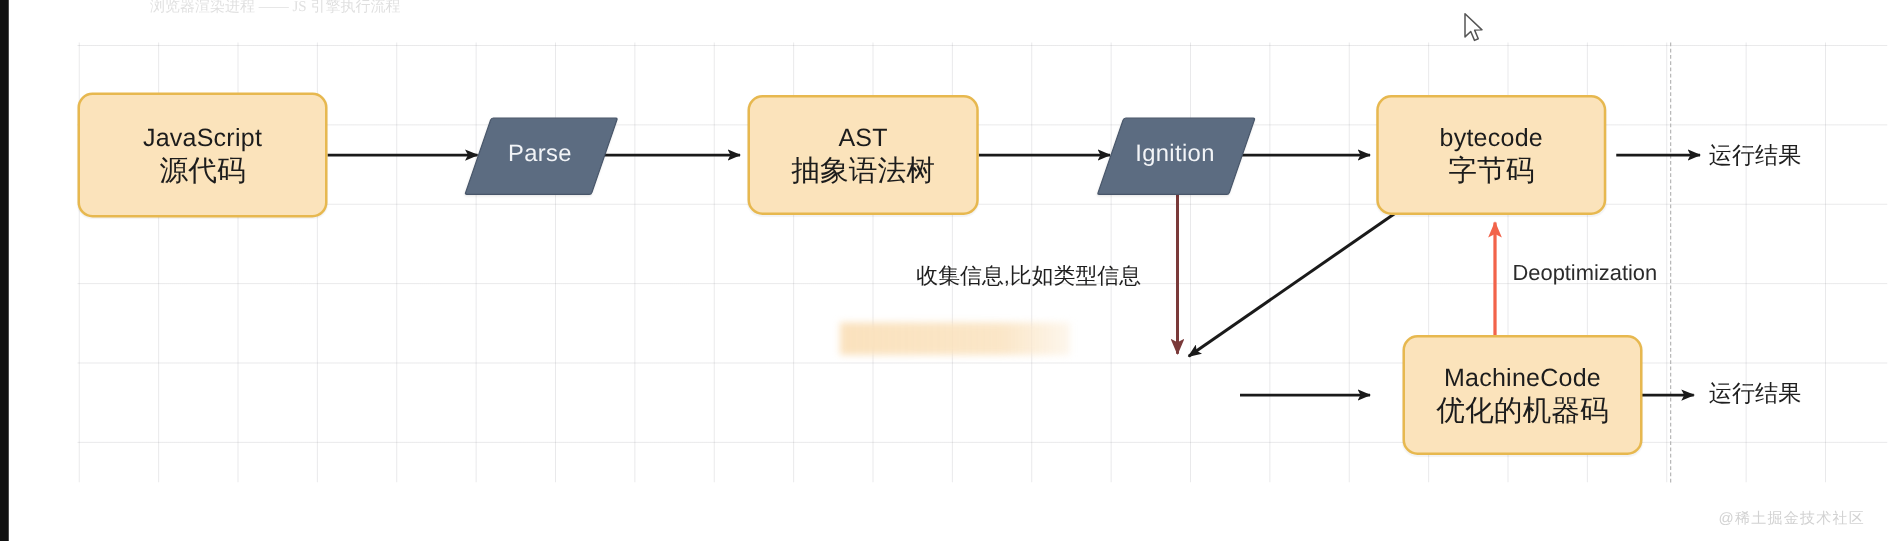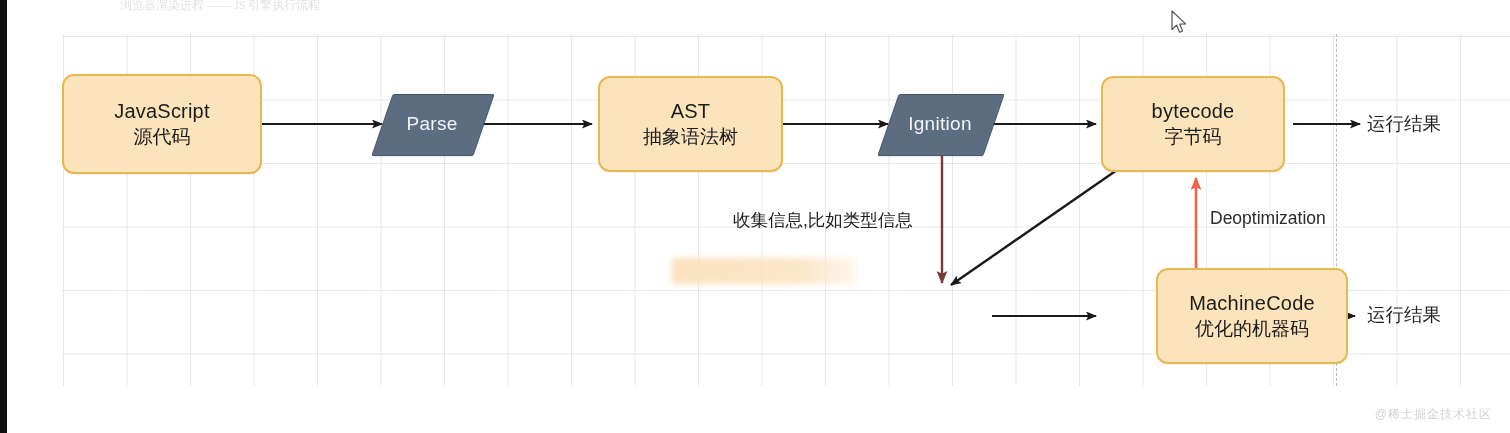--- a/index.html
+++ b/index.html
@@ -128,21 +128,21 @@
     box-shadow: 0 1px 1px rgba(0,0,0,0.05);
   }
   .node-box .line1 {
     color: #1c1c1c;
     font-size: 20px;
     letter-spacing: 0.2px;
     line-height: 25px;
   }
   .node-box .line2 {
     color: #1c1c1c;
-    font-size: 19px;
+    font-size: 23px;
     line-height: 25px;
   }
 
   .node-para {
     background: transparent;
     border: none;
   }
   .para-shape {
     position: absolute;
     left: 0; top: 0;
@@ -273,21 +273,21 @@
     <div class="para-shape"></div>
     <div class="para-label">Ignition</div>
   </div>
 
   <div class="node node-box" style="left:1101px; top:76px; width:184px; height:96px;align-items:center;">
     <div class="line1">bytecode</div>
     <div class="line2">字节码</div>
   </div>
 
 
-  <div class="node node-box" style="left:1156px; top:268px; width:192px; height:96px;">
+  <div class="node node-box" style="left:1122px; top:268px; width:192px; height:96px;">
     <div class="line1">MachineCode</div>
     <div class="line2">优化的机器码</div>
   </div>
 
   <div class="annot annot-collect">收集信息,比如类型信息</div>
 
   <div class="annot annot-deopt">Deoptimization</div>
 
   <div class="annot annot-result-1">运行结果</div>
 

